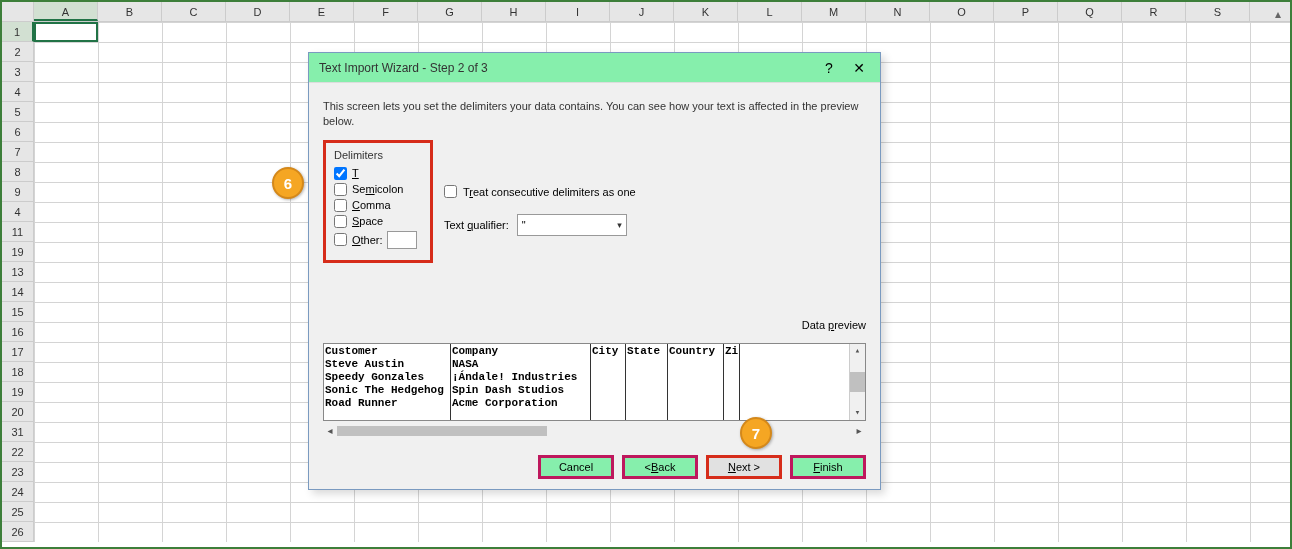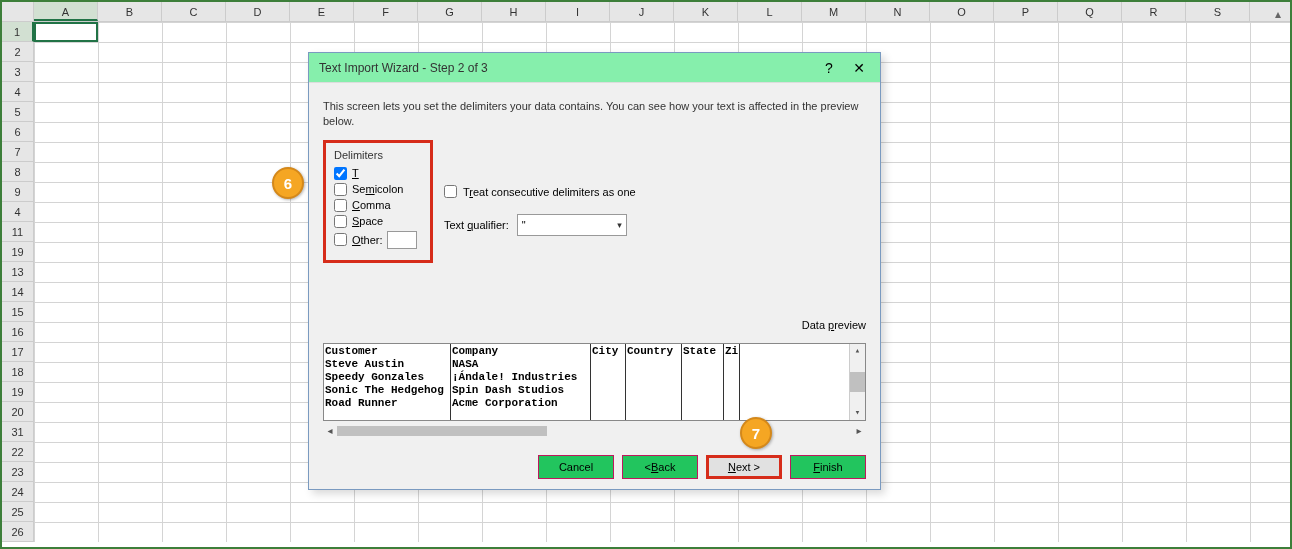--- a/index.html
+++ b/index.html
@@ -56,21 +56,21 @@
 .preview-col div { height: 13px; line-height: 13px; }
 .preview-scroll-v { width: 16px; background: #f0f0f0; border-left: 1px solid #ccc; display: flex; flex-direction: column; }
 .preview-scroll-v .thumb { height: 20px; background: #c0c0c0; margin-top: 14px; }
 .preview-scroll-v .arrow { height: 14px; text-align: center; font-size: 9px; color: #555; line-height: 14px; }
 .preview-scroll-h { display: flex; align-items: center; height: 16px; margin-top: 2px; }
 .preview-scroll-h .arrow { width: 14px; text-align: center; font-size: 10px; color: #555; }
 .preview-scroll-h .track { flex: 1; height: 10px; background: #f0f0f0; position: relative; }
 .preview-scroll-h .thumb { position: absolute; left: 0; width: 210px; height: 10px; background: #c0c0c0; }
 
 .dialog-buttons { position: absolute; bottom: 10px; right: 14px; display: flex; gap: 8px; }
-.dlg-btn { width: 76px; height: 24px; background: #22c55e; border: 1px solid #be185d; font-size: 11px; cursor: pointer; display: flex; align-items: center; justify-content: center; }
+.dlg-btn { width: 76px; height: 24px; background: #86efac; border: 3px solid #be185d; font-size: 11px; cursor: pointer; display: flex; align-items: center; justify-content: center; }
 .dlg-btn.next { border: 3px solid #d62c1a; background: #e1e1e1; }
 
 
 .badge { position: absolute; width: 32px; height: 32px; border-radius: 50%; background: #f5a623; border: 2px solid #d4881a; color: #fff; font-size: 15px; font-weight: bold; display: flex; align-items: center; justify-content: center; box-shadow: 1px 1px 3px rgba(0,0,0,0.3); }
 .badge.b6 { left: 270px; top: 165px; }
 .badge.b7 { left: 738px; top: 415px; }
 
 .u { text-decoration: underline; }
 </style>
 </head>
@@ -204,29 +204,29 @@
               <div>Spin Dash Studios</div>
               <div>Acme Corporation</div>
             </div>
             <div class="preview-col" style="width: 35px;">
               <div>City</div>
               <div></div>
               <div></div>
               <div></div>
               <div></div>
             </div>
+            <div class="preview-col" style="width: 42px;">
+              <div>State</div>
+              <div></div>
+              <div></div>
+              <div></div>
+              <div></div>
+            </div>
             <div class="preview-col" style="width: 56px;">
               <div>Country</div>
-              <div></div>
-              <div></div>
-              <div></div>
-              <div></div>
-            </div>
-            <div class="preview-col" style="width: 42px;">
-              <div>State</div>
               <div></div>
               <div></div>
               <div></div>
               <div></div>
             </div>
             <div class="preview-col" style="width: 16px;">
               <div>Zi</div>
               <div></div>
               <div></div>
               <div></div>

